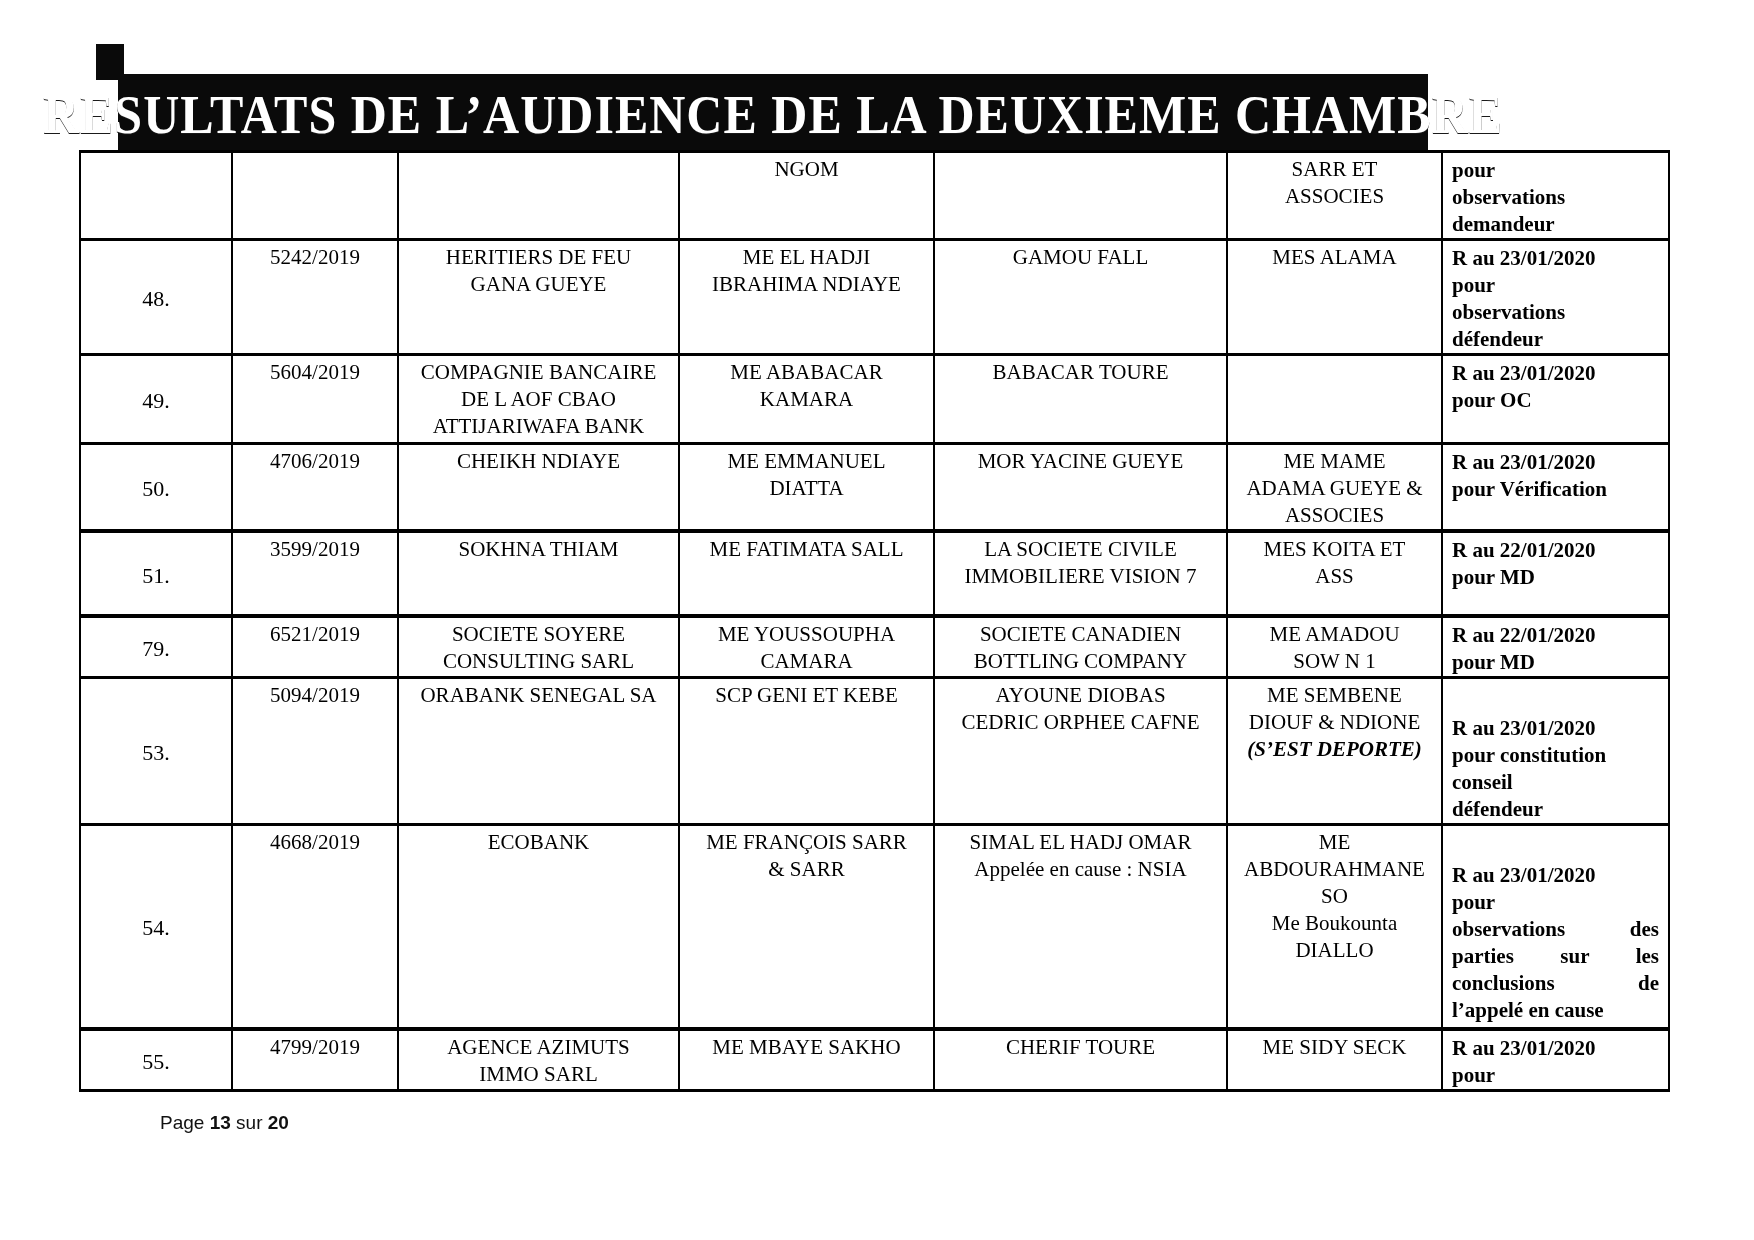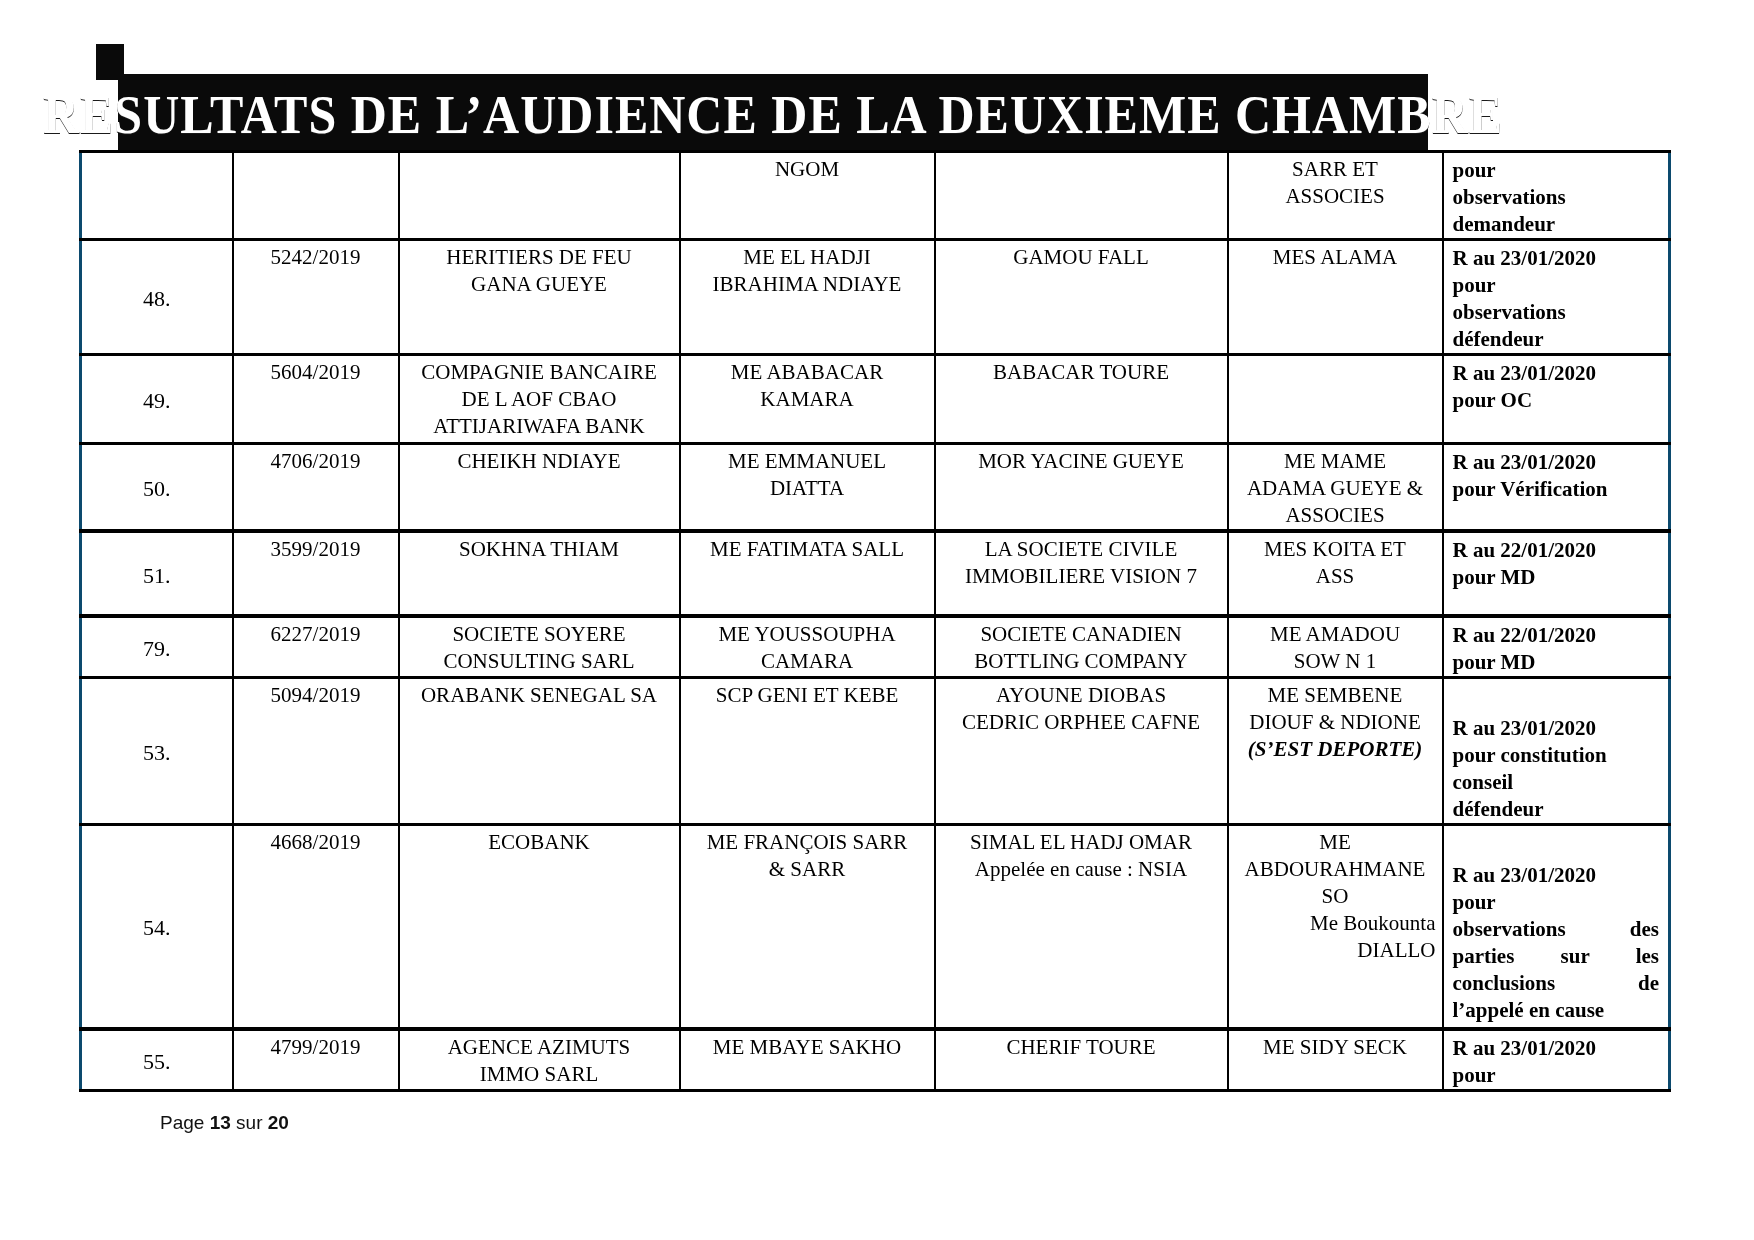--- a/index.html
+++ b/index.html
@@ -14,21 +14,21 @@
     background:#0a0a0a;display:flex;align-items:center;justify-content:center;
   }
   .banner .title{
     color:#fff;font-weight:bold;font-size:50px;letter-spacing:1px;white-space:nowrap;
     transform:scaleY(1.10);text-shadow:0 1px 0 #1a1a1a;
   }
   
   table.results-table{
     position:absolute;left:79px;top:150px;width:1589px;
     border-collapse:collapse;table-layout:fixed;
-    border:3px solid #0c4a6e;
+    border:1px solid #0c4a6e;
   }
   .results-table td{
     border:2px solid #000;border-top:3px solid #000;border-bottom:3px solid #000;
     vertical-align:top;padding:3px 6px 0 6px;
     font-size:21px;overflow:hidden;
   }
   .results-table tr:nth-child(1){height:82px}
   .results-table tr:nth-child(2){height:114px}
   .results-table tr:nth-child(3){height:89px}
   .results-table tr:nth-child(4){height:84px}
@@ -40,21 +40,21 @@
   .results-table tr:nth-child(4) td,
   .results-table tr:nth-child(5) td,
   .results-table tr:nth-child(8) td{border-bottom-width:4px}
 
   td.c0{vertical-align:middle;text-align:center;font-size:22px;}
   td.c1,td.c2,td.c3,td.c4,td.c5{text-align:center;}
   td.c6{text-align:left;font-weight:bold;padding:4px 9px 0 9px;}
   td.align-left{text-align:center;}
   td.voff{padding-top:36px;}
   .line{line-height:27px;white-space:nowrap;}
-  .line.ll{text-align:right;}
+  .line.ll{text-align:center;}
   .line.jl{text-align:justify;text-align-last:justify;white-space:normal;}
   .line.em{font-weight:bold;font-style:italic;}
   
   .page-footer{
     position:absolute;left:160px;top:1112px;
     font-family:"Liberation Sans","DejaVu Sans",sans-serif;font-size:19px;color:#111;text-align:right;
   }
   .page-footer .b{font-weight:bold;}
 </style>
 </head>
@@ -199,21 +199,21 @@
         <td class="c6">
           <div class="line">R au 22/01/2020</div>
           <div class="line">pour MD</div>
         </td>
       </tr>
       <tr>
         <td class="c0">
           <div class="line">79.</div>
         </td>
         <td class="c1">
-          <div class="line">6227/2019</div>
+          <div class="line">6521/2019</div>
         </td>
         <td class="c2">
           <div class="line">SOCIETE SOYERE</div>
           <div class="line">CONSULTING SARL</div>
         </td>
         <td class="c3">
           <div class="line">ME YOUSSOUPHA</div>
           <div class="line">CAMARA</div>
         </td>
         <td class="c4">

